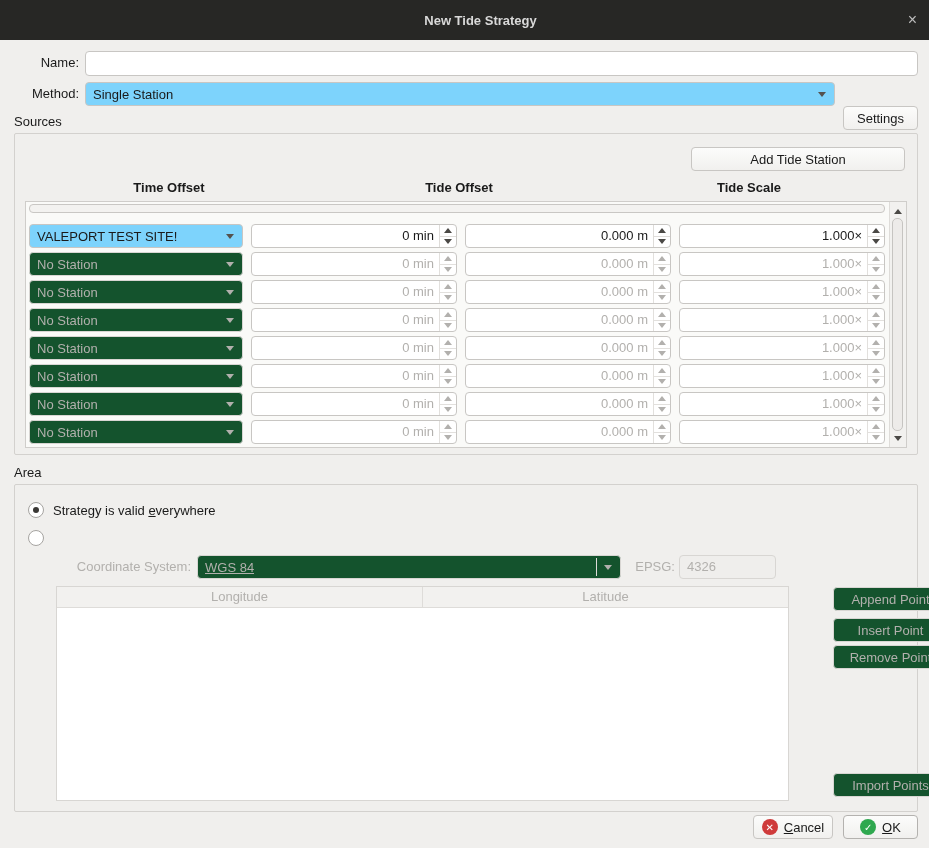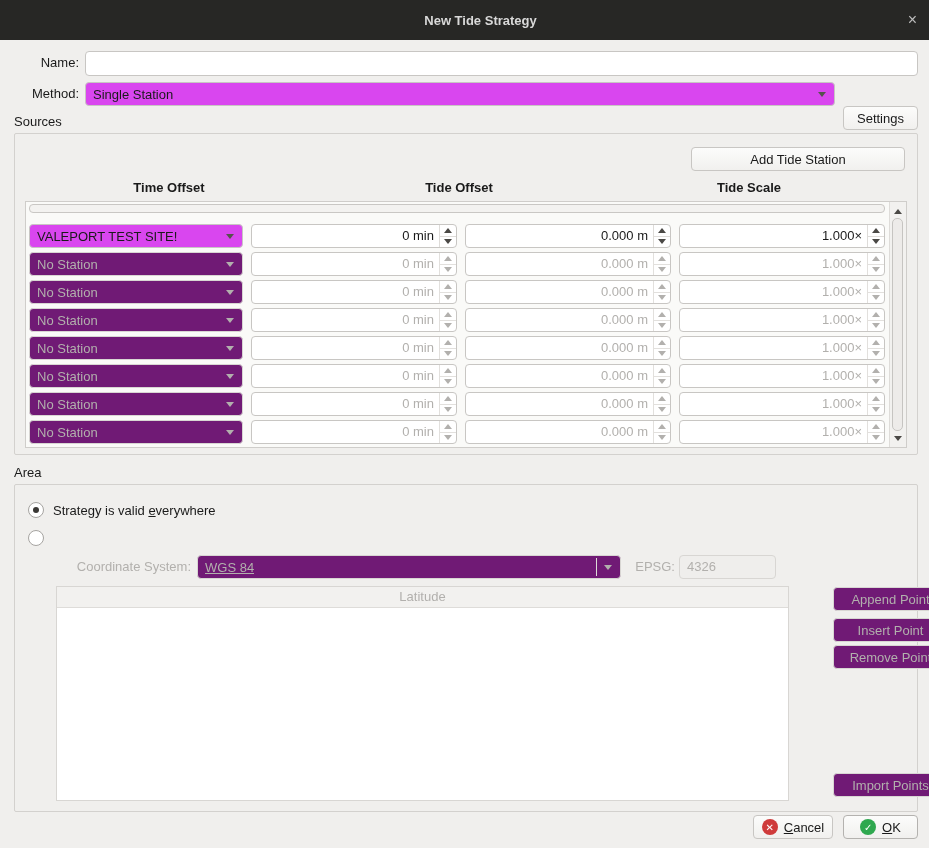--- a/index.html
+++ b/index.html
@@ -27,37 +27,37 @@
   .name-row   { position: absolute; top: 51px; left: 0; right: 0; height: 24px; }
   .name-input {
     position: absolute; left: 85px; right: 11px; height: 25px;
     border: 1px solid #c8c6c3; border-radius: 4px; background: #fff;
     padding: 0 7px; font: inherit; color: #1a1a1a;
   }
   .method-row { position: absolute; top: 82px; left: 0; right: 0; height: 24px; }
   .method-combo { position: absolute; left: 85px; width: 750px; }
   
   .combobox {
-    height: 24px; background: #d946ef; border: 1px solid #c8c6c3; border-radius: 4px;
+    height: 24px; background: #7dd3fc; border: 1px solid #c8c6c3; border-radius: 4px;
     display: flex; align-items: center; padding: 0 24px 0 7px; position: relative; cursor: pointer;
   }
   .combo-text { white-space: nowrap; overflow: hidden; }
   .combo-arrow {
     position: absolute; right: 8px; top: 9px; width: 0; height: 0;
     border-left: 4px solid transparent; border-right: 4px solid transparent;
     border-top: 5px solid #55524e;
   }
   .combo-sep { position: absolute; right: 23px; top: 2px; bottom: 2px; width: 1px; background: #dddbd8; }
   .btn {
     height: 24px; background: linear-gradient(#fcfcfb, #f1f0ee);
     border: 1px solid #c8c6c3; border-radius: 4px; font: inherit; color: #1a1a1a;
     display: flex; align-items: center; justify-content: center; cursor: pointer; padding: 0 12px;
   }
   .settings-btn { position: absolute; left: 843px; right: 11px; }
-  .disabled { background: #701a75; color: #b2b0ad; border-color: #d8d6d3; cursor: default; }
+  .disabled { background: #14532d; color: #b2b0ad; border-color: #d8d6d3; cursor: default; }
   .disabled .combo-arrow { border-top-color: #b2b0ad; }
   .disabled .tri-up { border-bottom-color: #b2b0ad; }
   .disabled .tri-down { border-top-color: #b2b0ad; }
   .disabled .spin-col { border-left-color: #e2e0dd; }
   .disabled .spin-btn + .spin-btn { border-top-color: #e2e0dd; }
   
   .group-label { position: absolute; left: 14px; }
   .sources-label { top: 114px; }
   .area-label { top: 465px; }
   .group-box {
@@ -515,20 +515,21 @@
         <span class="combo-text">WGS 84</span>
         <span class="combo-sep"></span>
         <span class="combo-arrow"></span>
       </div>
       <span class="epsg-label">EPSG:</span>
       <div class="epsg-field">4326</div>
     </div>
 
     <div class="points-table">
       <div class="pt-header">
+        <span class="pt-cell">Longitude</span>
         <span class="pt-cell">Latitude</span>
       </div>
       <div class="pt-body"></div>
     </div>
 
     <button class="btn disabled side-btn append-btn">Append Point</button>
     <button class="btn disabled side-btn insert-btn">Insert Point</button>
     <button class="btn disabled side-btn remove-btn">Remove Point</button>
     <button class="btn disabled side-btn import-btn">Import Points</button>
   </div>

